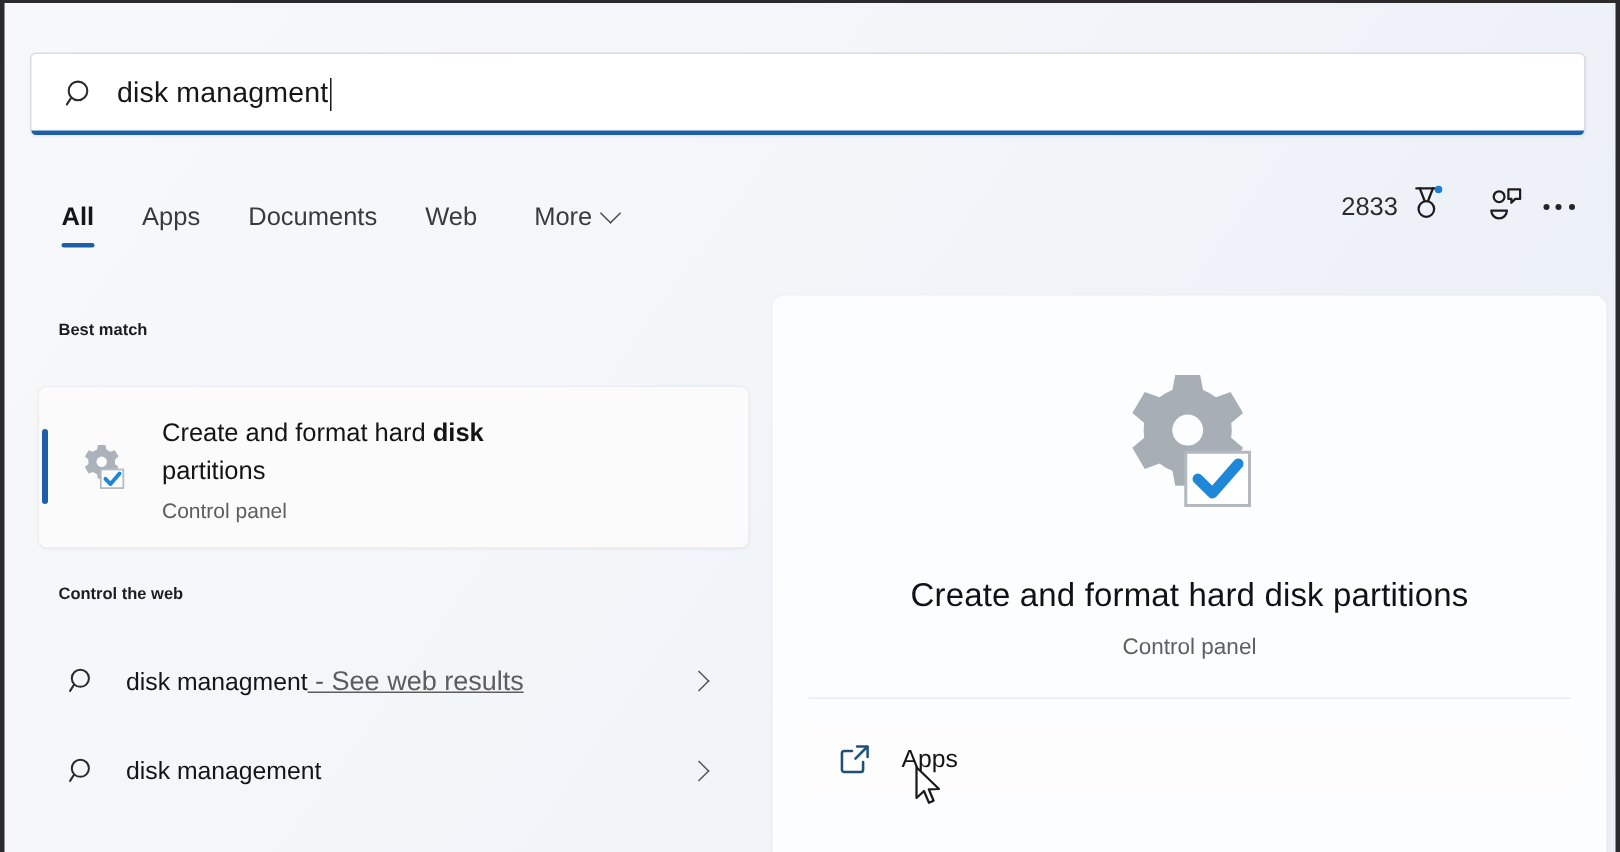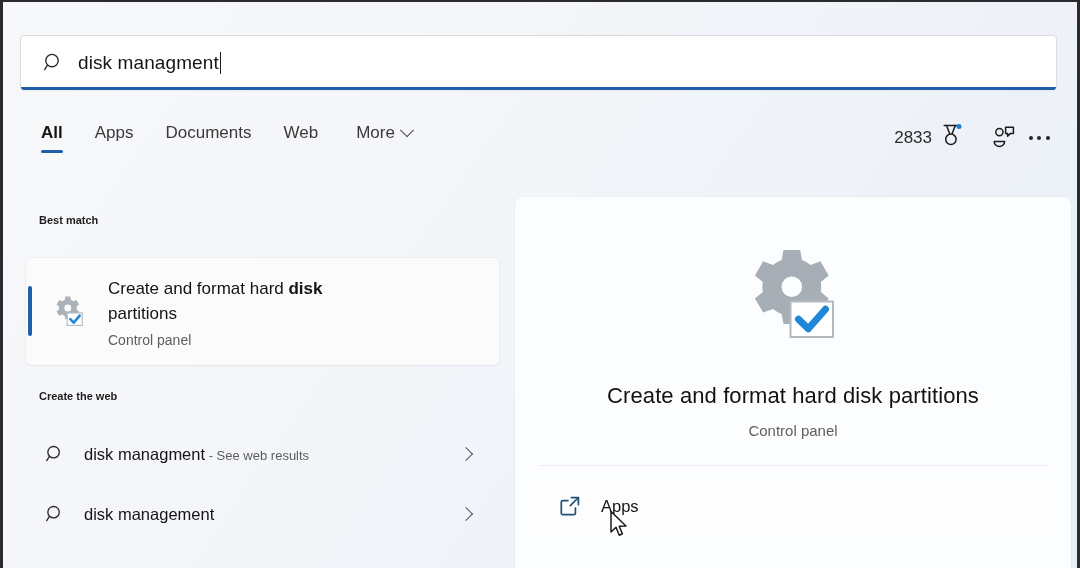--- a/index.html
+++ b/index.html
@@ -87,20 +87,21 @@
     width: 1080px;
     height: 52px;
     display: flex;
     align-items: flex-start;
   }
   .tabs {
     display: flex;
     align-items: flex-start;
     margin-left: 34px;
     gap: 0px;
+    margin-top: 12px;
   }
   .tab {
     position: relative;
     font-size: 17px;
     color: #3a3a3a;
     padding: 3px 16px 0 16px;
     cursor: default;
     white-space: nowrap;
   }
   .tab:first-child { padding-left: 4px; }
@@ -255,22 +256,23 @@
     align-items: center;
     justify-content: center;
     color: #2a2a2a;
   }
   .web-label {
     font-size: 16.5px;
     color: #151515;
     white-space: nowrap;
   }
   .web-label .suffix {
-    font-size: 13px;
+    font-size: 18px;
     color: #5d5d5d;
+    text-decoration: underline;
   }
   .web-label b { font-weight: 400; }
   .chev-right {
     margin-left: auto;
     margin-right: 28px;
     width: 9px;
     height: 9px;
     border-right: 1.7px solid #54545a;
     border-top: 1.7px solid #54545a;
     transform: rotate(45deg);
@@ -430,21 +432,21 @@
           <path d="M21.3 26.2 l3.4 3.5 l6.0 -7.0" stroke="#1f87d8" stroke-width="2.6" fill="none" stroke-linecap="round" stroke-linejoin="round"></path>
         </svg>
       </span>
       <span class="best-texts">
         <span class="best-title"><span>Create and format hard </span><b>disk</b><span> partitions</span></span>
         <span class="best-sub">Control panel</span>
       </span>
     </div>
 
     <div class="web-block">
-      <div class="section-title" id="web-section-title">Create the web</div>
+      <div class="section-title" id="web-section-title">Control the web</div>
 
       <div class="web-row" style="margin-top:22px">
         <span class="mag">
           <svg width="20" height="20" viewBox="0 0 21 21" fill="none">
             <circle cx="9" cy="8.6" r="6.0" stroke="#2a2a2a" stroke-width="1.4"></circle>
             <line x1="4.5" y1="13.2" x2="1.8" y2="17.4" stroke="#2a2a2a" stroke-width="1.4" stroke-linecap="round"></line>
           </svg>
         </span>
         <span class="web-label"><span>disk managment</span><span class="suffix"> - See web results</span></span>
         <span class="chev-right"></span>

